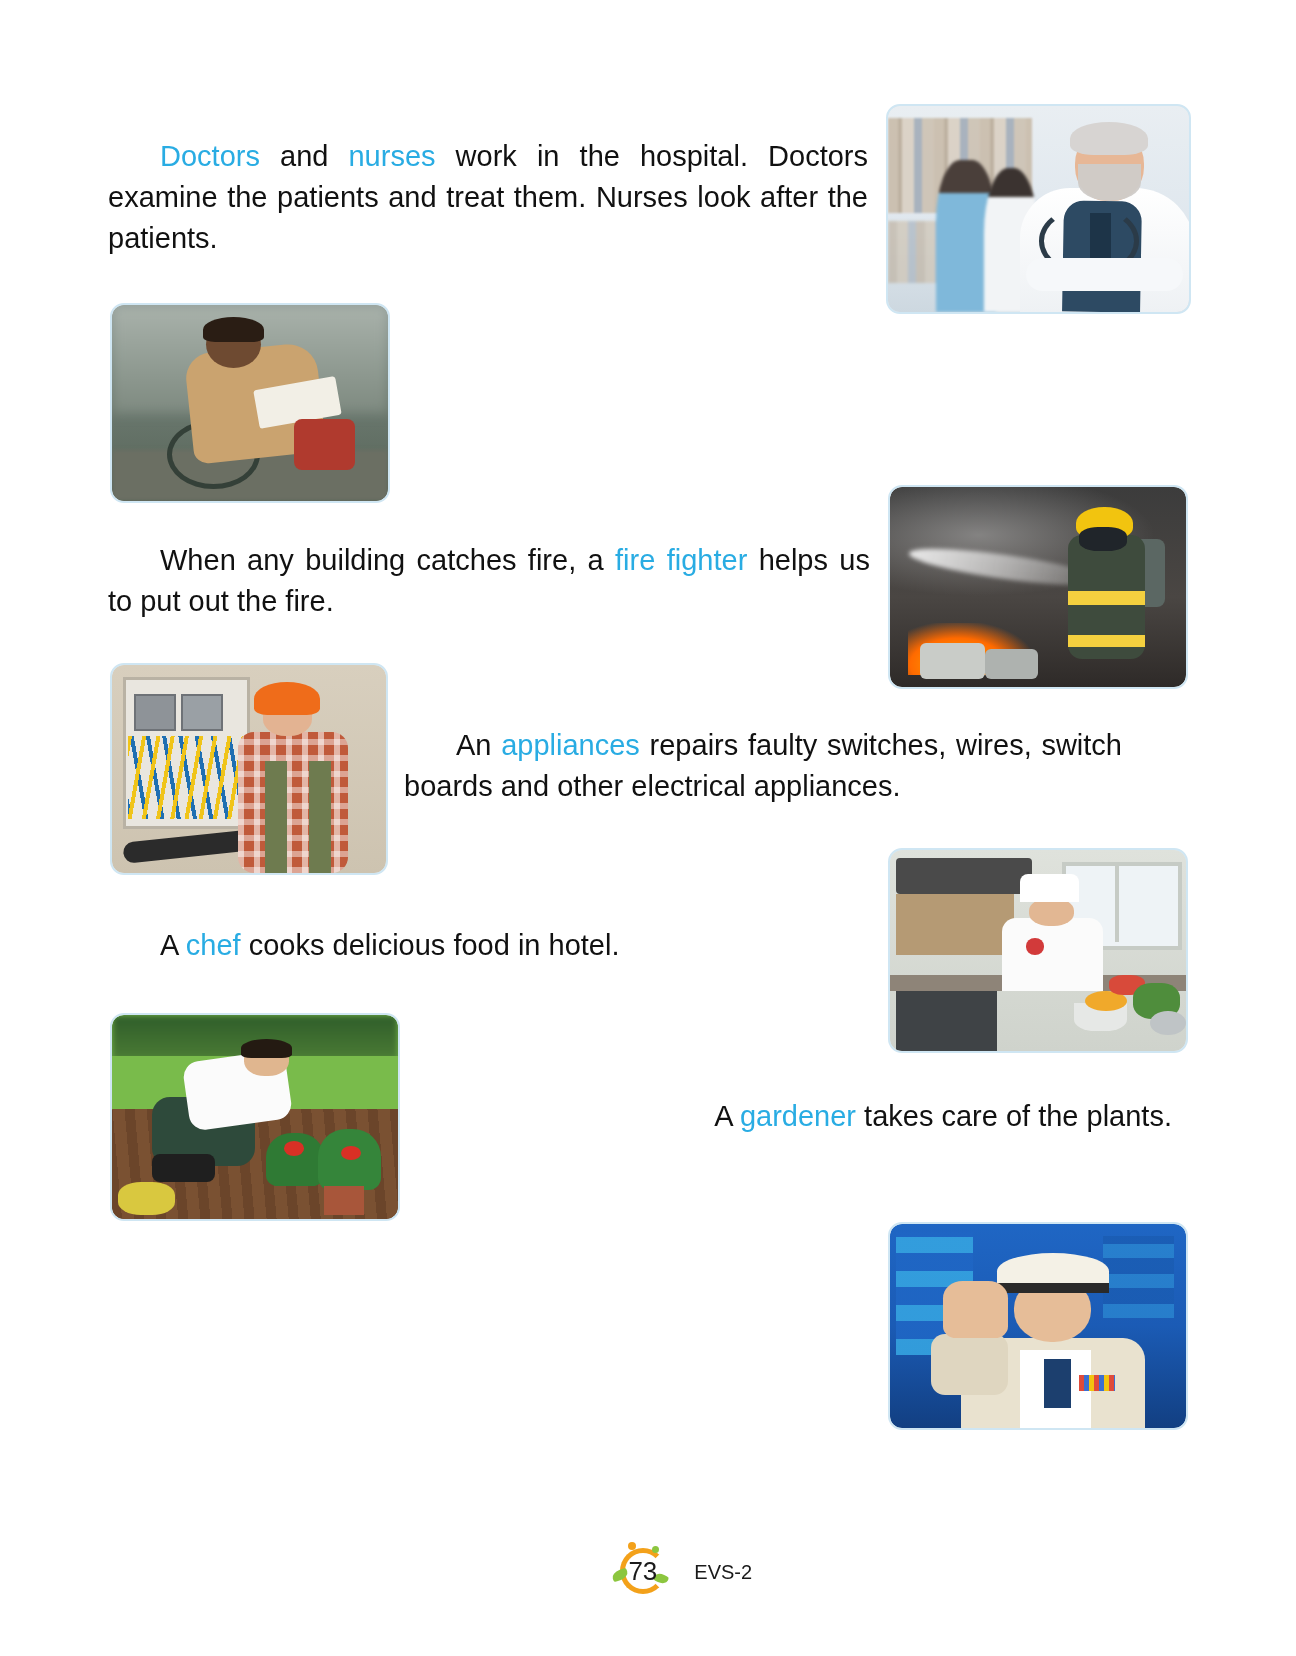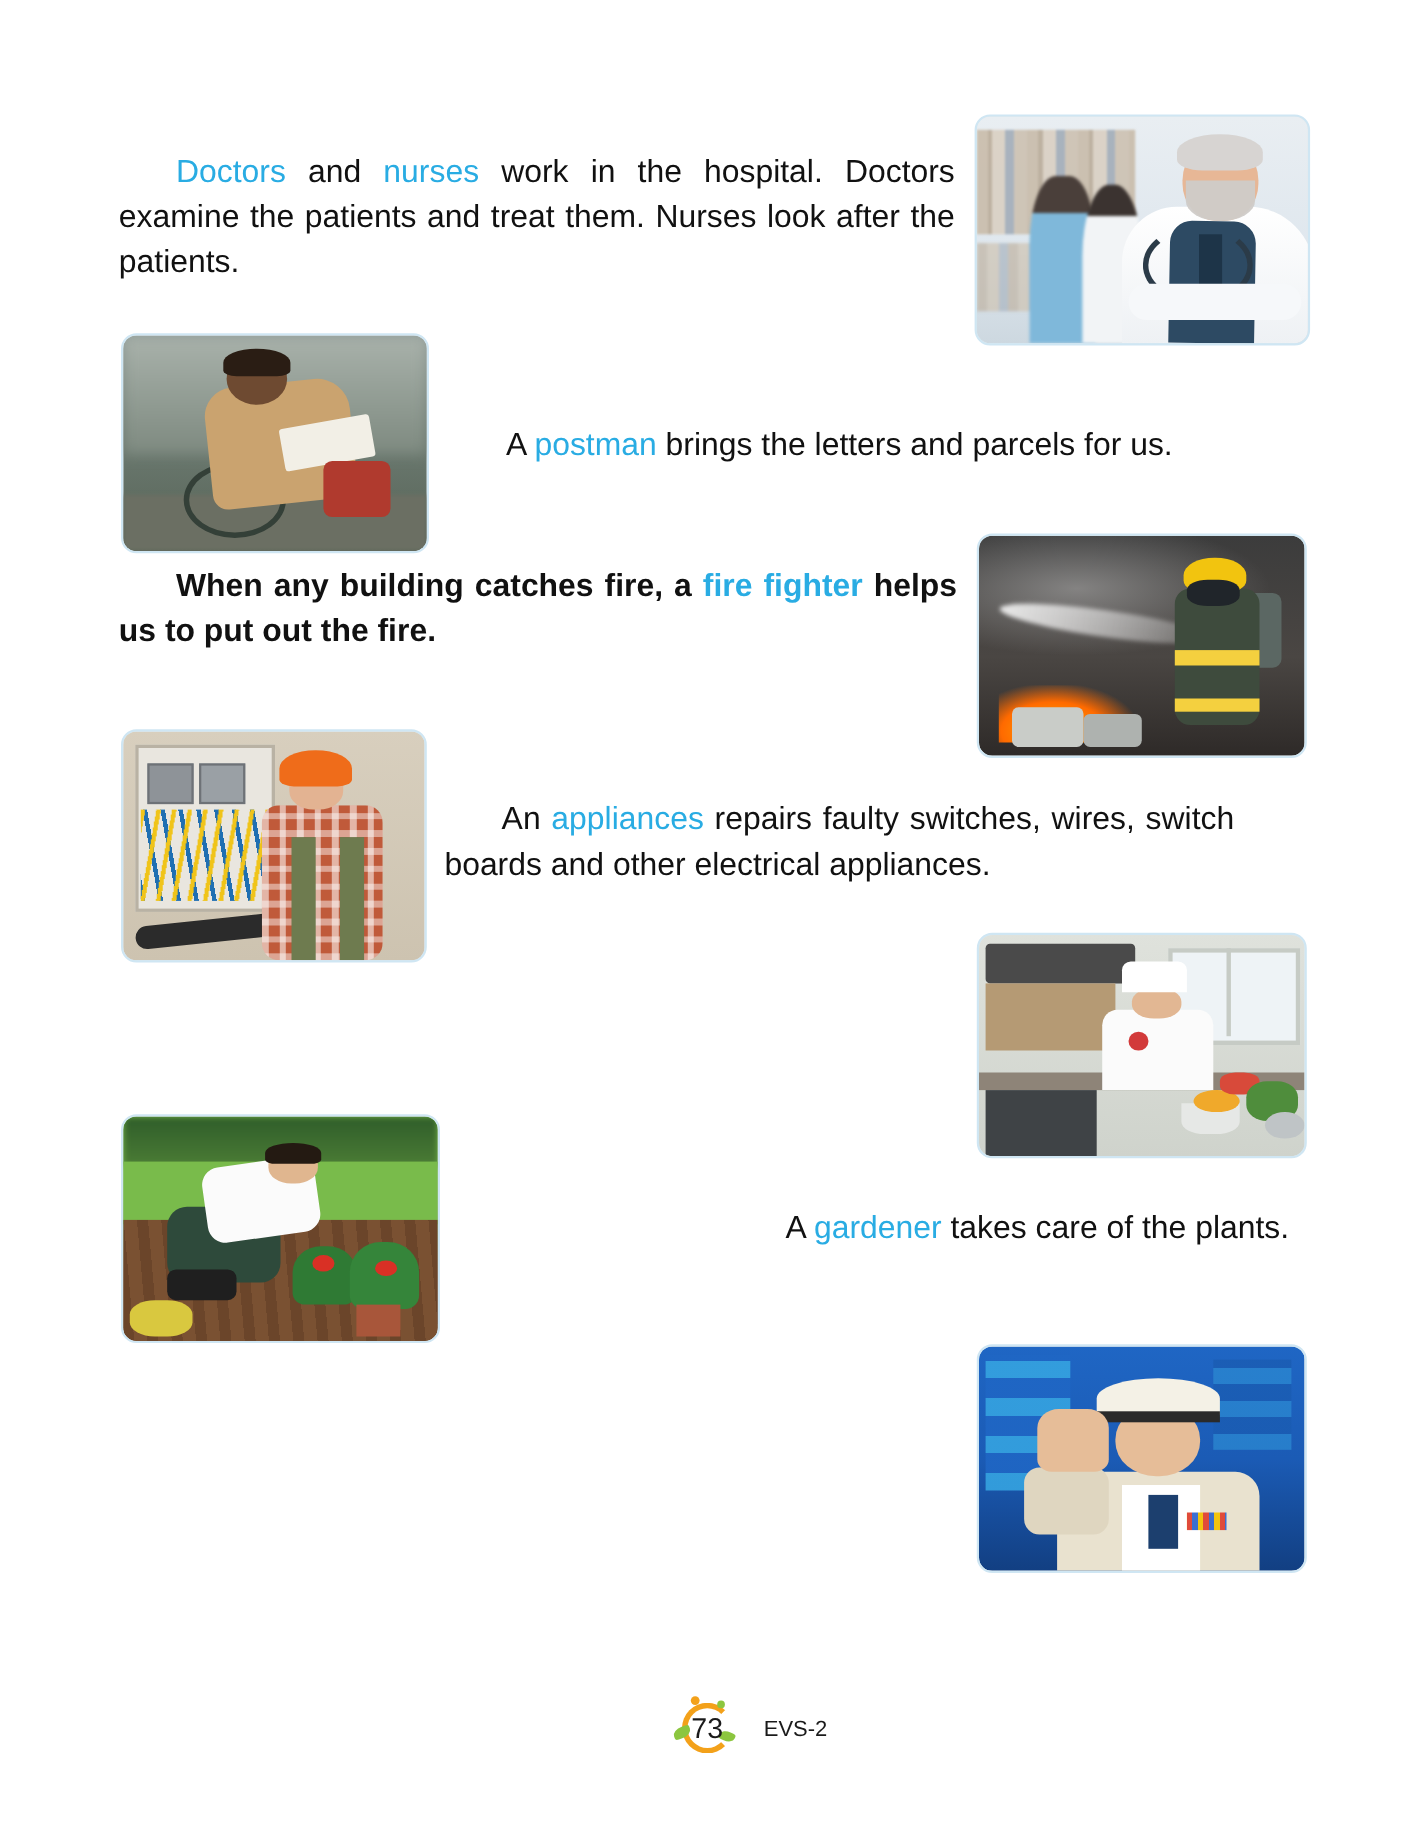--- a/index.html
+++ b/index.html
@@ -267,42 +267,39 @@
       <div class="layer pm-cycle1"></div>
       <div class="layer pm-bar"></div>
       <div class="layer pm-body"></div>
       <div class="layer pm-parcel"></div>
       <div class="layer pm-bag"></div>
       <div class="layer pm-head"></div>
       <div class="layer pm-hair"></div>
     </div>
   </div>
 
-  <div class="para" style="left:460px; top:385px; width:700px; text-align:left;">
-    <span>A </span><span class="hl">postman</span><span> brings the letters and parcels for us.</span>
-  </div>
 
   <div class="photo" style="left:888px; top:485px; width:300px; height:204px;">
     <div class="inner">
       <div class="layer ff-bg"></div>
       <div class="layer ff-smoke"></div>
       <div class="layer ff-fire"></div>
       <div class="layer ff-drum"></div>
       <div class="layer ff-drum2"></div>
       <div class="layer ff-water"></div>
       <div class="layer ff-tank"></div>
       <div class="layer ff-body"></div>
       <div class="layer ff-stripe"></div>
       <div class="layer ff-stripe2"></div>
       <div class="layer ff-helmet"></div>
       <div class="layer ff-mask"></div>
     </div>
   </div>
 
-  <div class="para" style="left:108px; top:513px; width:762px;font-weight:bold;">
+  <div class="para" style="left:108px; top:540px; width:762px;">
     <span class="lead"></span><span>When any building catches fire, a </span><span class="hl">fire fighter</span><span> helps us to put out the fire.</span>
   </div>
 
   <div class="photo" style="left:110px; top:663px; width:278px; height:212px;">
     <div class="inner">
       <div class="layer el-bg"></div>
       <div class="layer el-panel"></div>
       <div class="layer el-box1"></div>
       <div class="layer el-box2"></div>
       <div class="layer el-wires"></div>
@@ -333,20 +330,23 @@
       <div class="layer ch-head"></div>
       <div class="layer ch-hat"></div>
       <div class="layer ch-bowl"></div>
       <div class="layer ch-food"></div>
       <div class="layer ch-veg2"></div>
       <div class="layer ch-veg"></div>
       <div class="layer ch-pan"></div>
     </div>
   </div>
 
+  <div class="para" style="left:108px; top:925px; width:760px; text-align:left;">
+    <span class="lead"></span><span>A </span><span class="hl">chef</span><span> cooks delicious food in hotel.</span>
+  </div>
 
   <div class="photo" style="left:110px; top:1013px; width:290px; height:208px;">
     <div class="inner">
       <div class="layer gd-bg"></div>
       <div class="layer gd-trees"></div>
       <div class="layer gd-lawn"></div>
       <div class="layer gd-soil"></div>
       <div class="layer gd-pants"></div>
       <div class="layer gd-body"></div>
       <div class="layer gd-head"></div>

